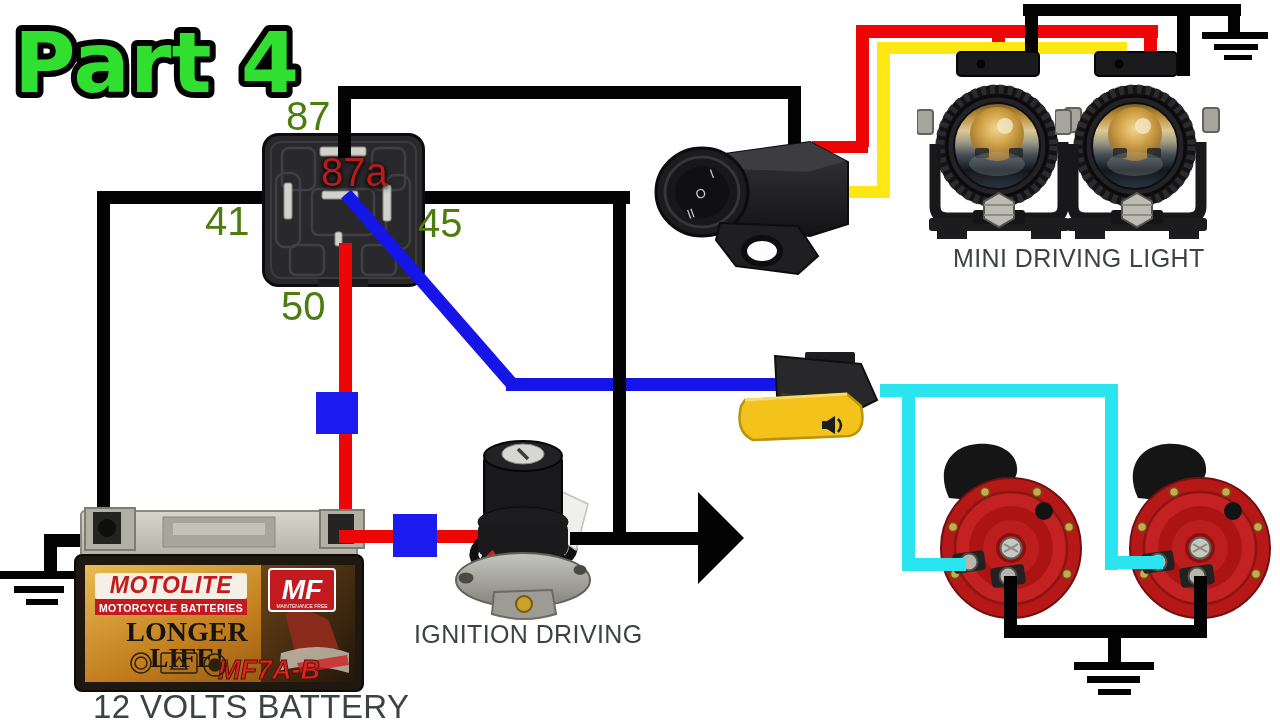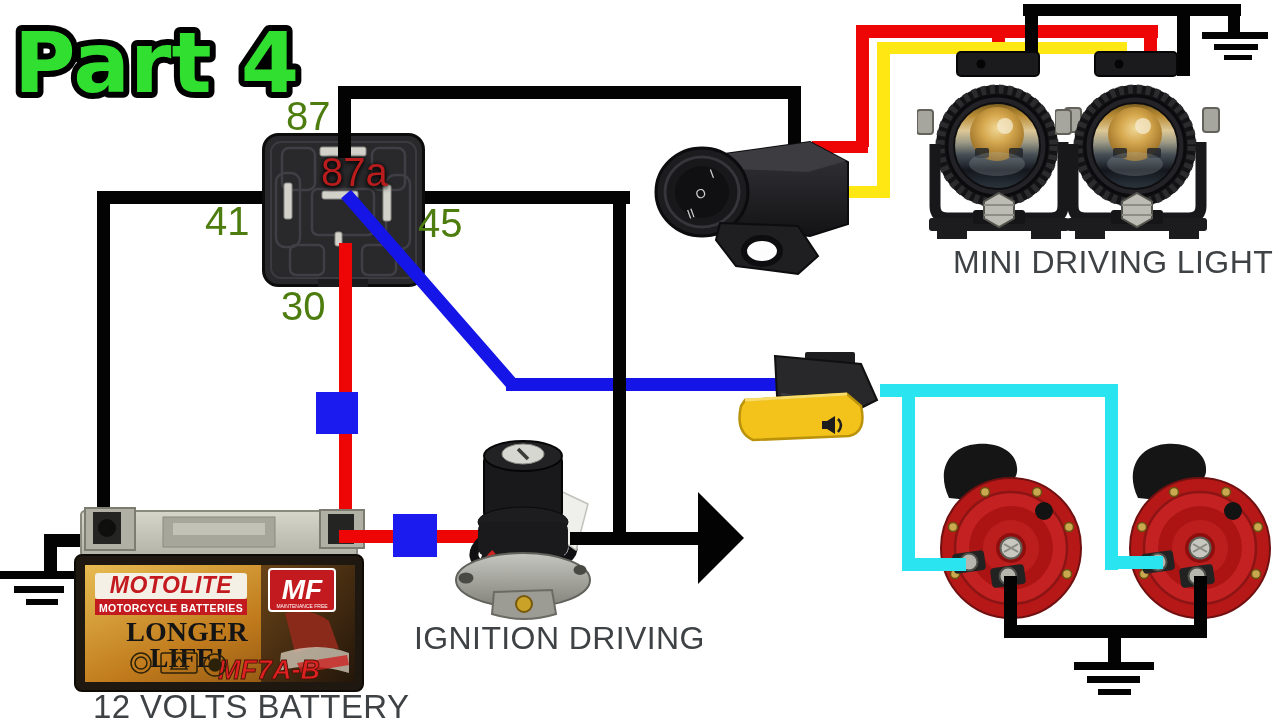--- a/index.html
+++ b/index.html
@@ -9,21 +9,21 @@
   .wire{position:absolute;}
   .ck{background:var(--wire-black,#030303);}
   .cr{background:var(--wire-red,#ee0606);}
   .cy{background:var(--wire-yellow,#ffe713);}
   .cb{background:var(--wire-blue,#1515e8);}
   .cc{background:var(--wire-cyan,#2ae4ef);}
   .fuse{position:absolute;background:var(--fuse-blue,#1b1bf0);}
   .lbl{position:absolute;color:#4d7c0f;white-space:nowrap;}
   .pin{font-size:40px;font-weight:400;}
   .pin-light{color:#b91c1c;text-shadow:0 2px 5px rgba(0,0,0,.95),0 0 4px rgba(0,0,0,.8);}
-  .cap{font-size:32px;color:var(--caption-gray,#3f4245);letter-spacing:.4px;}
+  .cap{font-size:25px;color:var(--caption-gray,#3f4245);letter-spacing:.4px;}
   .arrow{position:absolute;width:0;height:0;
          border-top:46px solid transparent;border-bottom:46px solid transparent;
          border-left:46px solid var(--wire-black,#030303);}
 </style>
 </head>
 <body>
 
 <div id="canvas">
 
   <svg width="0" height="0" style="position:absolute">
@@ -338,19 +338,19 @@
   <div class="wire ck" style="left:1098px;top:689px;width:33px;height:6px"></div>
 
   <svg class="comp" style="left:4px;top:0" width="400" height="125" viewBox="0 0 400 125">
     <text x="10" y="92" font-family="DejaVu Sans, sans-serif" font-size="84" font-weight="bold" style="fill:var(--title-green,#30df30)" stroke="#000000" stroke-width="12" paint-order="stroke" stroke-linejoin="round">Part 4</text>
   </svg>
 
   <div class="lbl pin" style="left:286px;top:94px">87</div>
   <div class="lbl pin pin-light" style="left:321px;top:150px">87a</div>
   <div class="lbl pin" style="left:205px;top:199px">41</div>
   <div class="lbl pin" style="left:418px;top:201px">45</div>
-  <div class="lbl pin" style="left:281px;top:284px">30</div>
+  <div class="lbl pin" style="left:281px;top:284px">50</div>
 
   <div class="lbl cap" style="left:953px;top:244px">MINI DRIVING LIGHT</div>
   <div class="lbl cap" style="left:414px;top:620px">IGNITION DRIVING</div>
   <div class="lbl cap" style="left:93px;top:688px;font-size:33px">12 VOLTS BATTERY</div>
 
 </div>
 
 </body></html>

